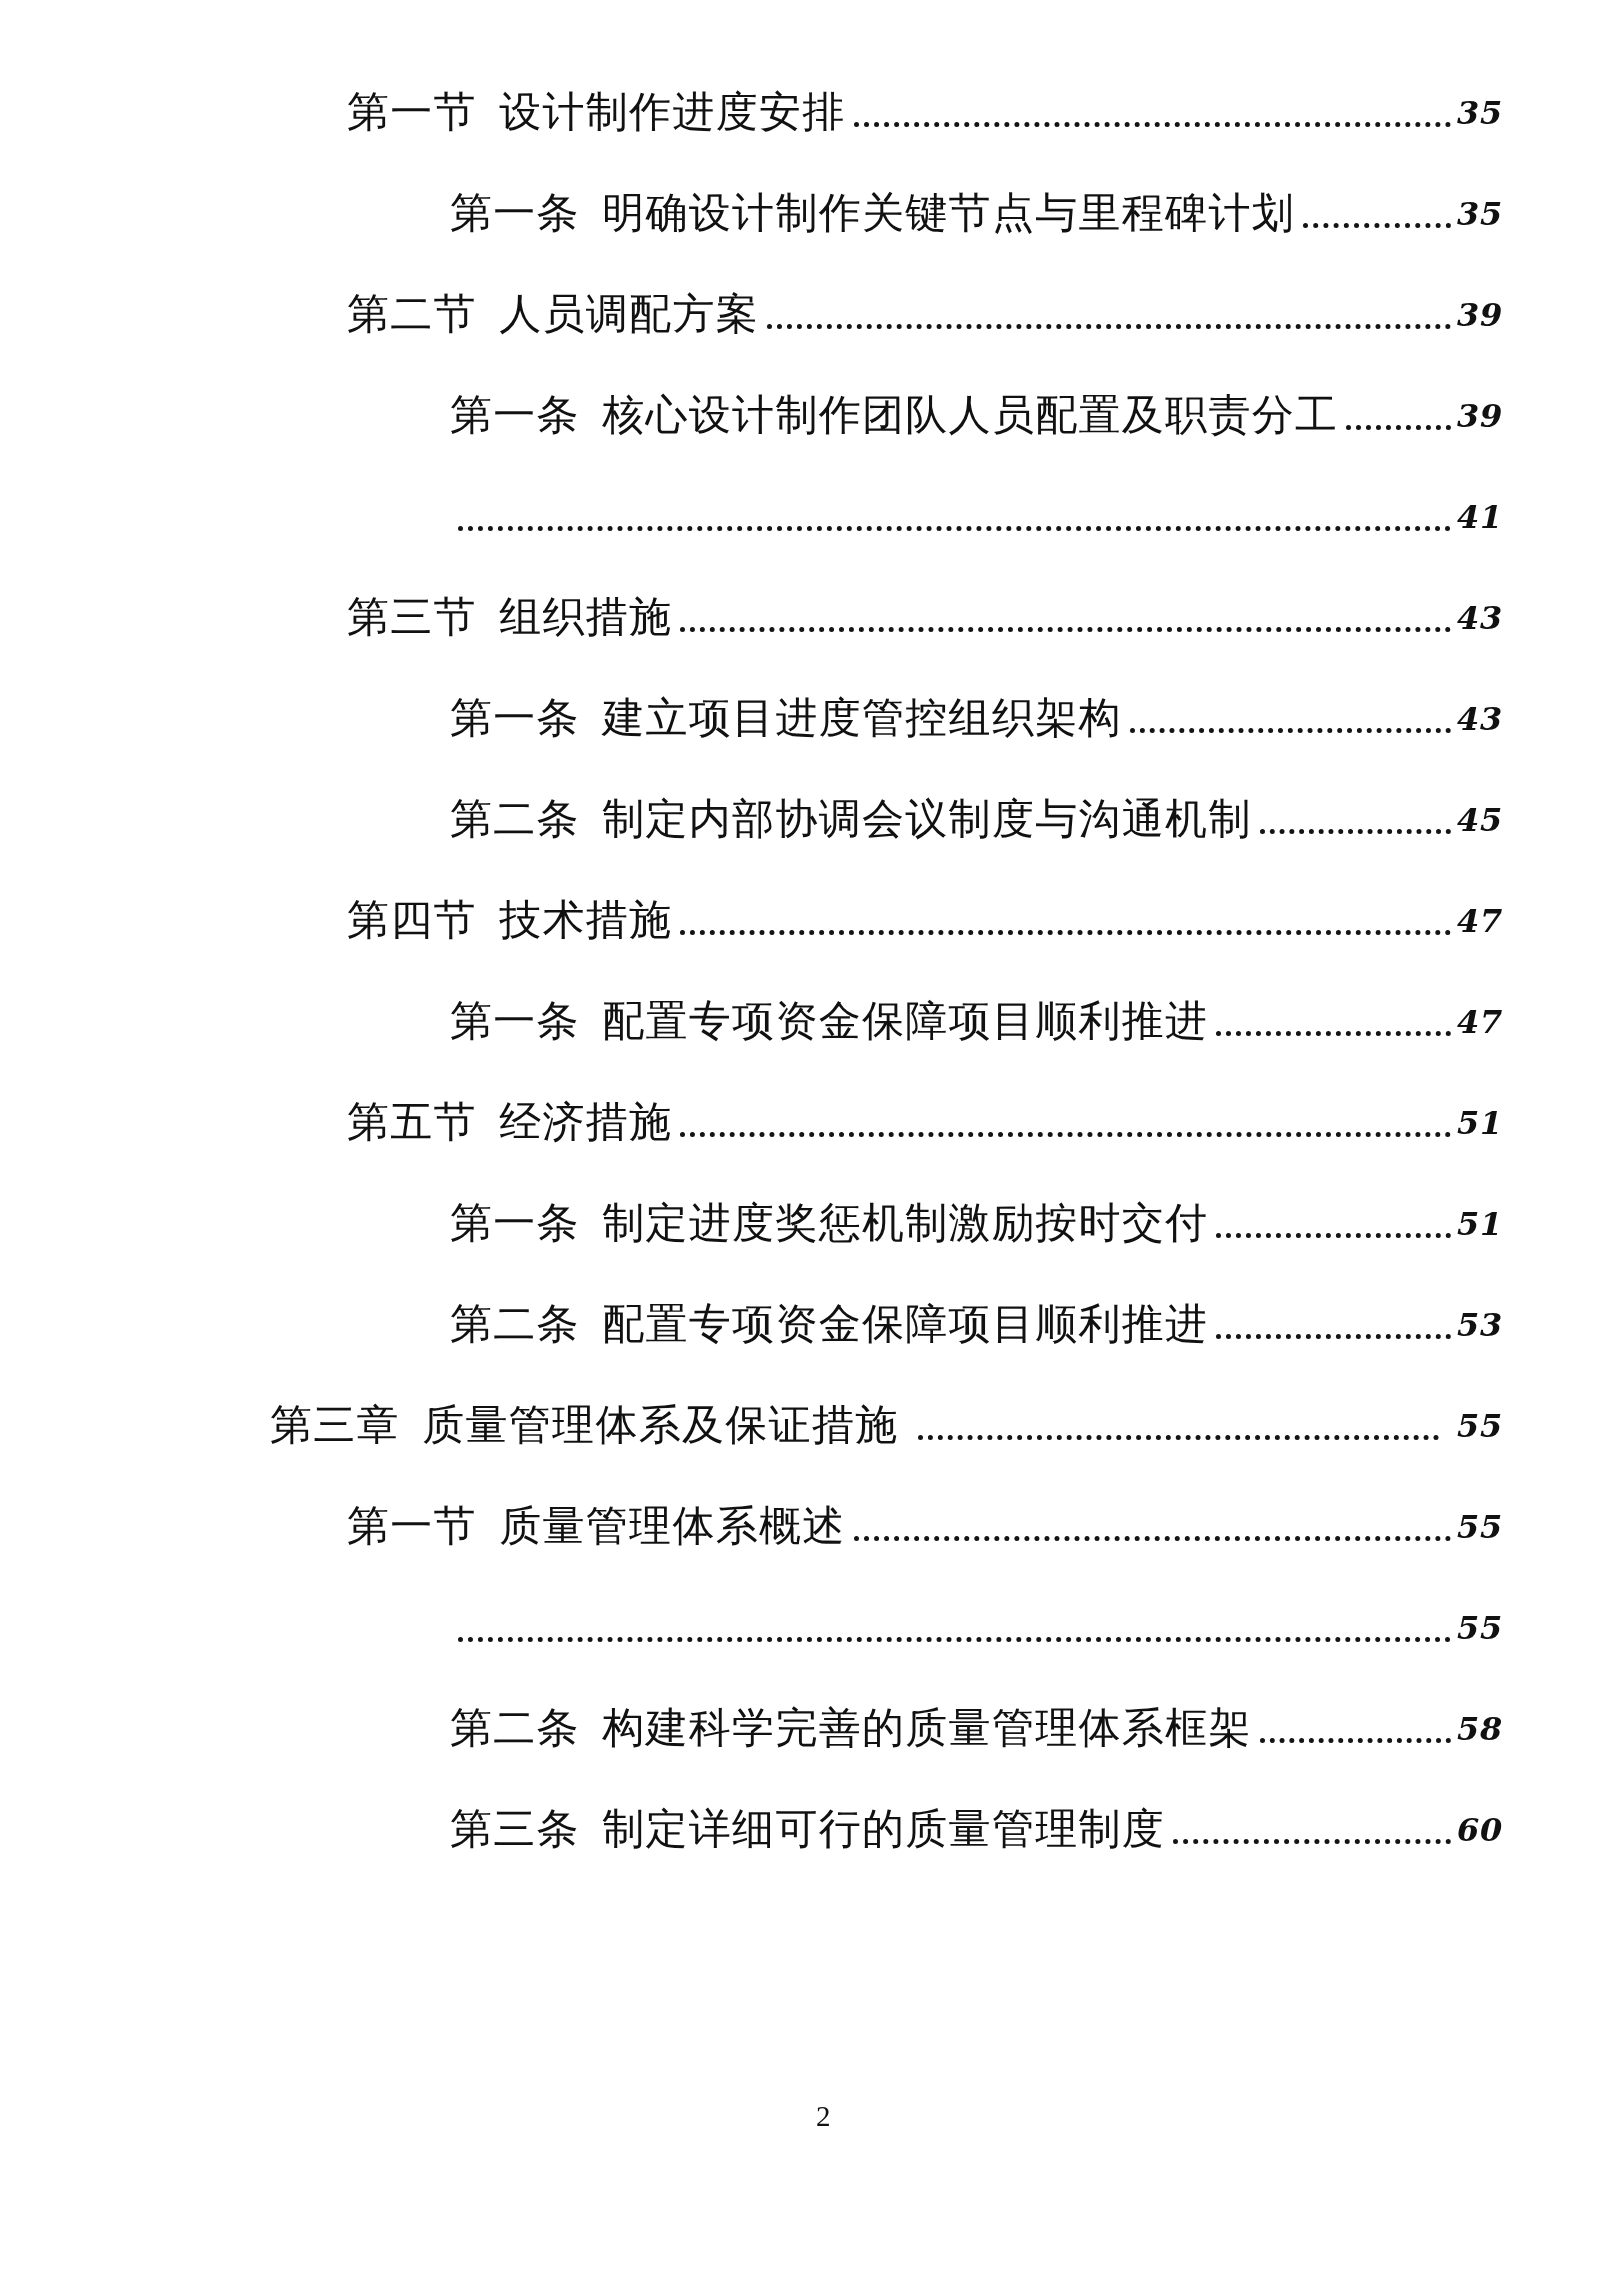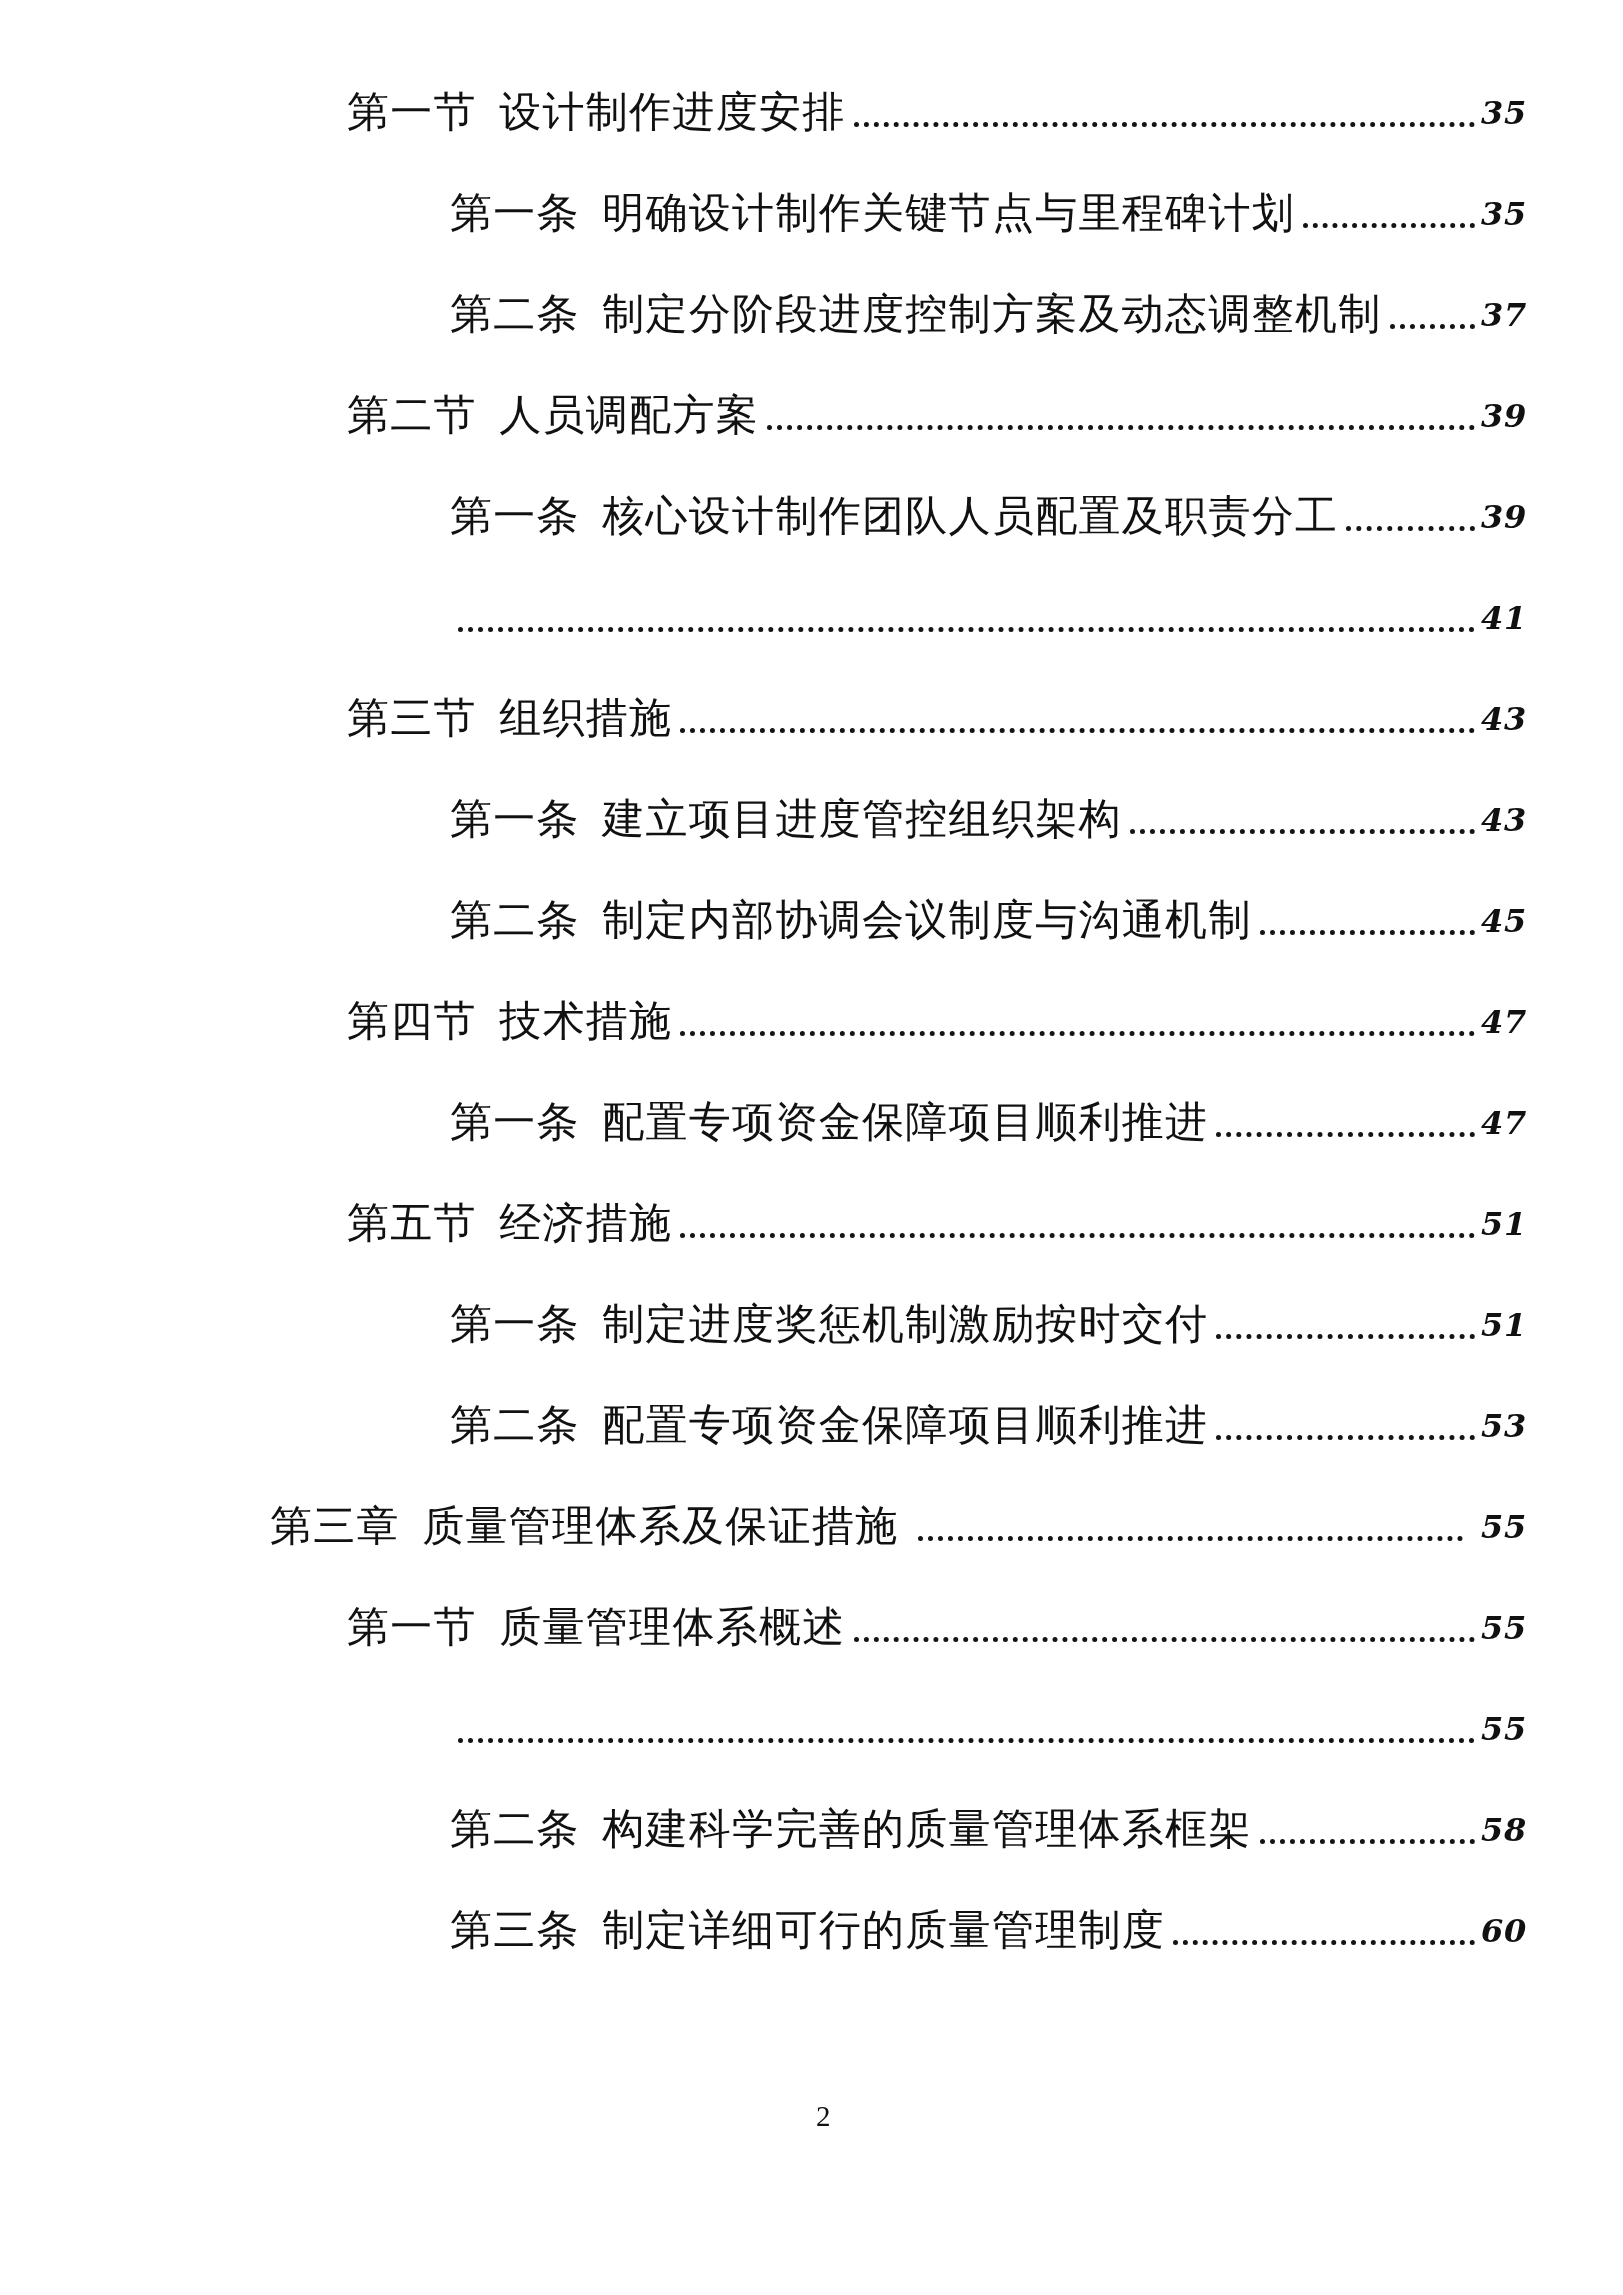--- a/index.html
+++ b/index.html
@@ -23,21 +23,21 @@
   .toc {
     position: absolute;
     top: 61px;
     left: 0;
     right: 0;
   }
   .toc-row {
     height: 101px;
     display: flex;
     align-items: center;
-    padding-right: 96px;
+    padding-right: 120px;
     box-sizing: border-box;
     white-space: nowrap;
   }
   .toc-row.level-chapter { padding-left: 270px; gap: 12px; }
   .toc-row.level-section { padding-left: 347px; }
   .toc-row.level-item    { padding-left: 427px; margin-left: 23px; }
 
   .toc-title {
     font-size: 42px;
     letter-spacing: 1.3px;
@@ -87,25 +87,20 @@
   <div class="toc">
       <div class="toc-row level-section">
       <span class="toc-title">第一节 设计制作进度安排</span>
       <span class="leader"></span>
       <span class="toc-page">35</span>
     </div>
       <div class="toc-row level-item">
       <span class="toc-title">第一条 明确设计制作关键节点与里程碑计划</span>
       <span class="leader"></span>
       <span class="toc-page">35</span>
-    </div>
-      <div class="toc-row level-item">
-      <span class="toc-title">第二条 制定分阶段进度控制方案及动态调整机制</span>
-      <span class="leader"></span>
-      <span class="toc-page">37</span>
     </div>
       <div class="toc-row level-section">
       <span class="toc-title">第二节 人员调配方案</span>
       <span class="leader"></span>
       <span class="toc-page">39</span>
     </div>
       <div class="toc-row level-item">
       <span class="toc-title">第一条 核心设计制作团队人员配置及职责分工</span>
       <span class="leader"></span>
       <span class="toc-page">39</span>

